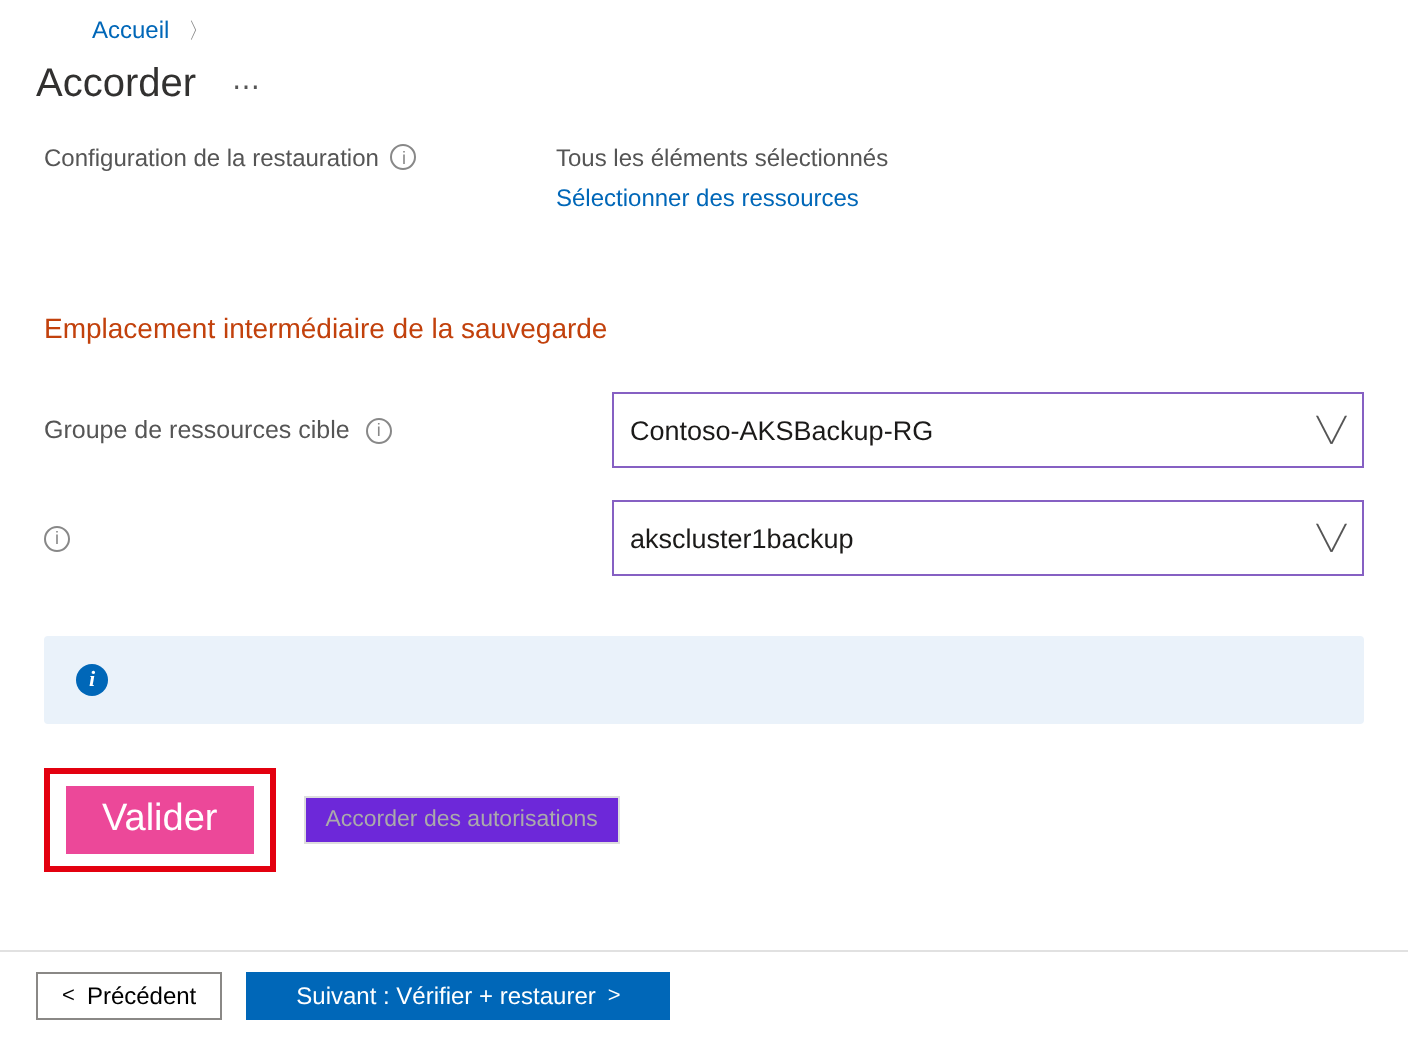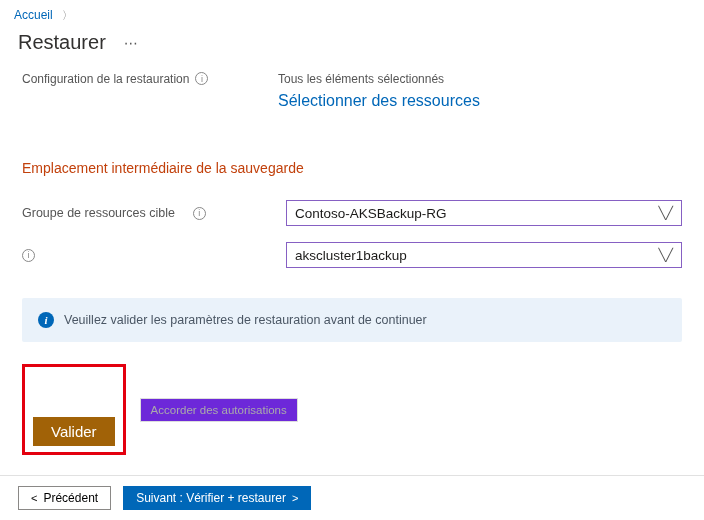--- a/index.html
+++ b/index.html
@@ -11,20 +11,21 @@
     color: #323130;
     background: #fff;
     width: 704px;
     height: 520px;
     position: relative;
   }
   .breadcrumb {
     padding: 8px 14px 0 14px;
     font-size: 12px;
     color: #0067b8;
+    margin-left: 32px;
   }
   .breadcrumb span.home { color: #0067b8; cursor: pointer; }
   .breadcrumb .chev { color: #888; margin-left: 6px; font-size: 11px;}
   .title-row {
     display: flex;
     align-items: center;
     padding: 8px 18px 18px 18px;
   }
   .title {
     font-size: 20px;
@@ -59,55 +60,56 @@
     font-size:9px;
     align-items:center;justify-content:center;
     color:#888;
   }
   .config-right {
     font-size: 12px;
     color: #555;
   }
   .link {
     color: #0067b8;
-    font-size: 16px;
+    font-size: 12px;
     margin-top: 6px;
     cursor: pointer;
     display:inline-block;
   }
   .section-head {
     font-size: 14px;
     color: #c2410c;
     margin: 10px 0 24px 0;
   }
   .form-row {
     display: flex;
     align-items: center;
     margin-bottom: 16px;
   }
   .form-label {
     width: 264px;
     font-size: 12.5px;
     color: #555;
     display:flex;
     align-items:center;
-    gap:18px;
+    gap:8px;
   }
   .dropdown {
     flex: 1;
     border: 1px solid #8660c3;
-    height: 26px;
+    height: 38px;
     display: flex;
     align-items: center;
     justify-content: space-between;
     padding: 0 8px;
     font-size: 13.5px;
     color: #1b1a19;
     background: #fff;
     cursor: pointer;
+    margin-left: 20px;
   }
   .dropdown .chev-down {
     font-size: 12px;
     color: #555;
   }
   .info-banner {
     background: #eaf2fa;
     border-radius: 2px;
     padding: 14px 16px;
     display: flex;
@@ -133,27 +135,26 @@
     display: flex;
     align-items: center;
     gap: 14px;
   }
   .highlight-box {
     border: 3px solid #e3000f;
     padding: 6px 8px;
     display:inline-flex;
   }
   .btn-primary {
-    background: #a16207;
+    background: #ec4899;
     color: #fff;
     border: none;
     padding: 6px 18px;
-    font-size: 15px;
-    cursor: pointer;
-    margin-top: 44px;
+    font-size: 19px;
+    cursor: pointer;
   }
   .btn-disabled {
     background: #6d28d9;
     color: #aaa;
     border: 1px solid #ddd;
     padding: 5px 10px;
     font-size: 11.5px;
     cursor: default;
   }
   .footer {
@@ -169,37 +170,37 @@
     border: 1px solid #8a8886;
     padding: 4px 12px;
     font-size: 12px;
     cursor: pointer;
     display:flex;align-items:center;gap:6px;
   }
   .btn-next {
     background: #0067b8;
     color: #fff;
     border: 1px solid #0067b8;
-    padding: 4px 12px;
+    padding: 4px 24px;
     font-size: 12px;
     cursor: pointer;
     display:flex;align-items:center;gap:6px;
   }
   .arrow { font-size: 11px; }
 </style>
 </head>
 <body>
 
 <div class="breadcrumb">
   <span class="home">Accueil</span>
   <span class="chev">〉</span>
 </div>
 
 <div class="title-row">
-  <div class="title">Restaurer</div>
+  <div class="title">Accorder</div>
   <div class="title-dots">⋯</div>
 </div>
 
 <div class="content">
 
   <div class="config-row">
     <div class="config-left">
       <span>Configuration de la restauration</span>
       <span class="info-circle">i</span>
     </div>
@@ -227,21 +228,20 @@
       <span class="info-circle">i</span>
     </div>
     <div class="dropdown">
       <span>akscluster1backup</span>
       <span class="chev-down">╲╱</span>
     </div>
   </div>
 
   <div class="info-banner">
     <div class="info-icon">i</div>
-    <div>Veuillez valider les paramètres de restauration avant de continuer</div>
   </div>
 
   <div class="action-row">
     <div class="highlight-box">
       <button class="btn-primary">Valider</button>
     </div>
     <button class="btn-disabled" disabled="">Accorder des autorisations</button>
   </div>
 
 </div>

